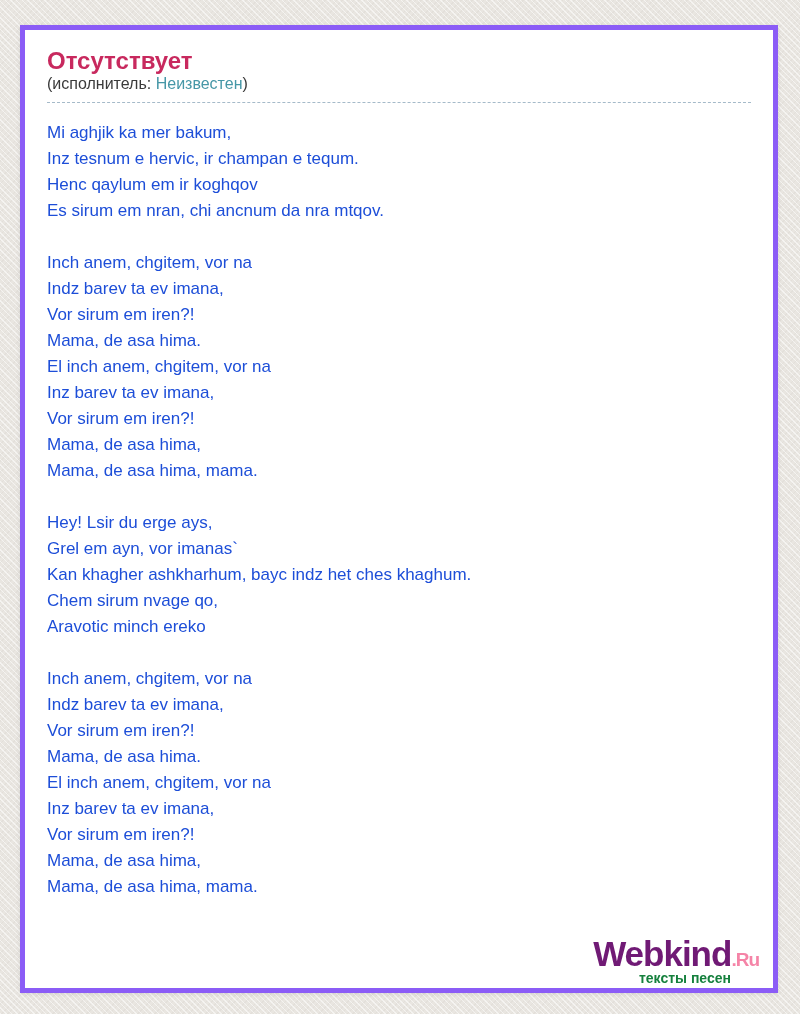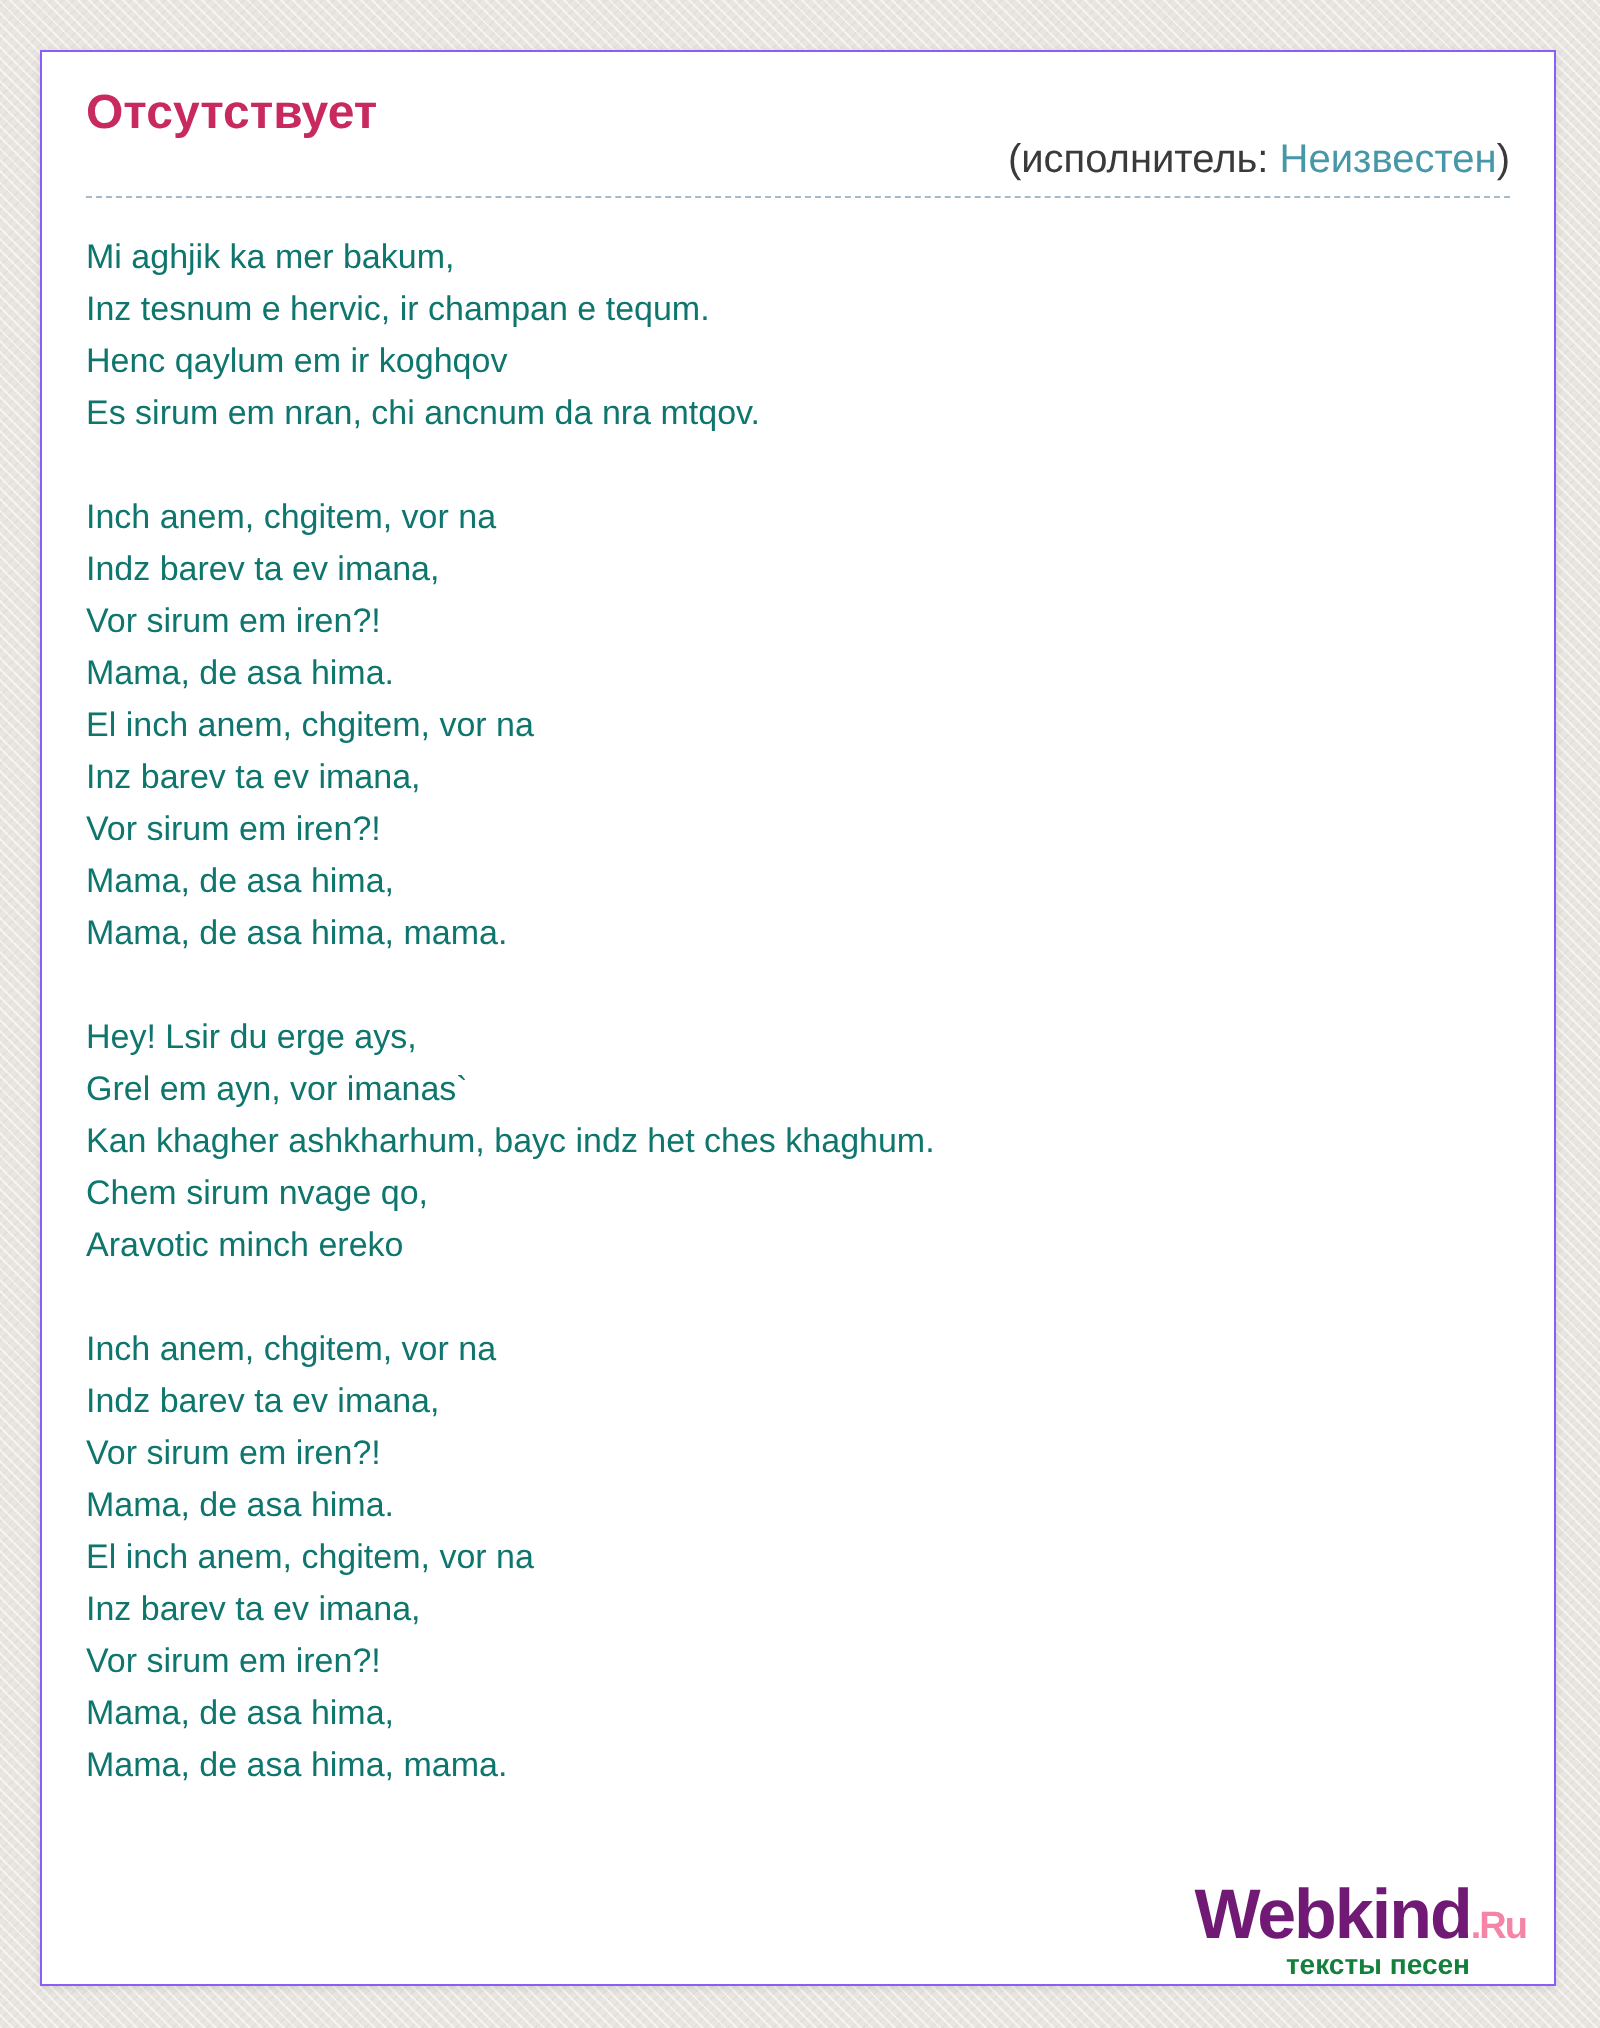--- a/index.html
+++ b/index.html
@@ -18,51 +18,50 @@
     overflow: hidden;
   }
   .card {
     position: absolute;
     left: 20px;
     top: 25px;
     width: 758px;
     height: 968px;
     box-sizing: border-box;
     background: #ffffff;
-    border: 1px solid #8b5cf6;
+    border: 5px solid #8b5cf6;
     box-shadow: 0 1px 4px rgba(0,0,0,.10);
     padding: 18px 22px 0 22px;
   }
   .song-header {
     border-bottom: 1px dashed #a5bac9;
     padding-bottom: 8px;
   }
   h1.song-title {
     margin: 0;
     font-size: 24px;
     line-height: 26px;
     font-weight: bold;
     color: #c8295e;
   }
   .artist-line {
-    font-size: 20px;
+    font-size: 16px;
     line-height: 20px;
     color: #3a3a3a;
-    text-align: right;
   }
   .artist-link {
     color: #4697a7;
     text-decoration: none;
     cursor: pointer;
   }
   .lyrics {
     margin-top: 17px;
     font-size: 17px;
     line-height: 26px;
-    color: #0f766e;
+    color: #1d4ed8;
   }
   .lyric-line {
     white-space: pre;
   }
   .logo {
     position: absolute;
     right: 14px;
     bottom: 3px;
     text-align: right;
     text-decoration: none;

